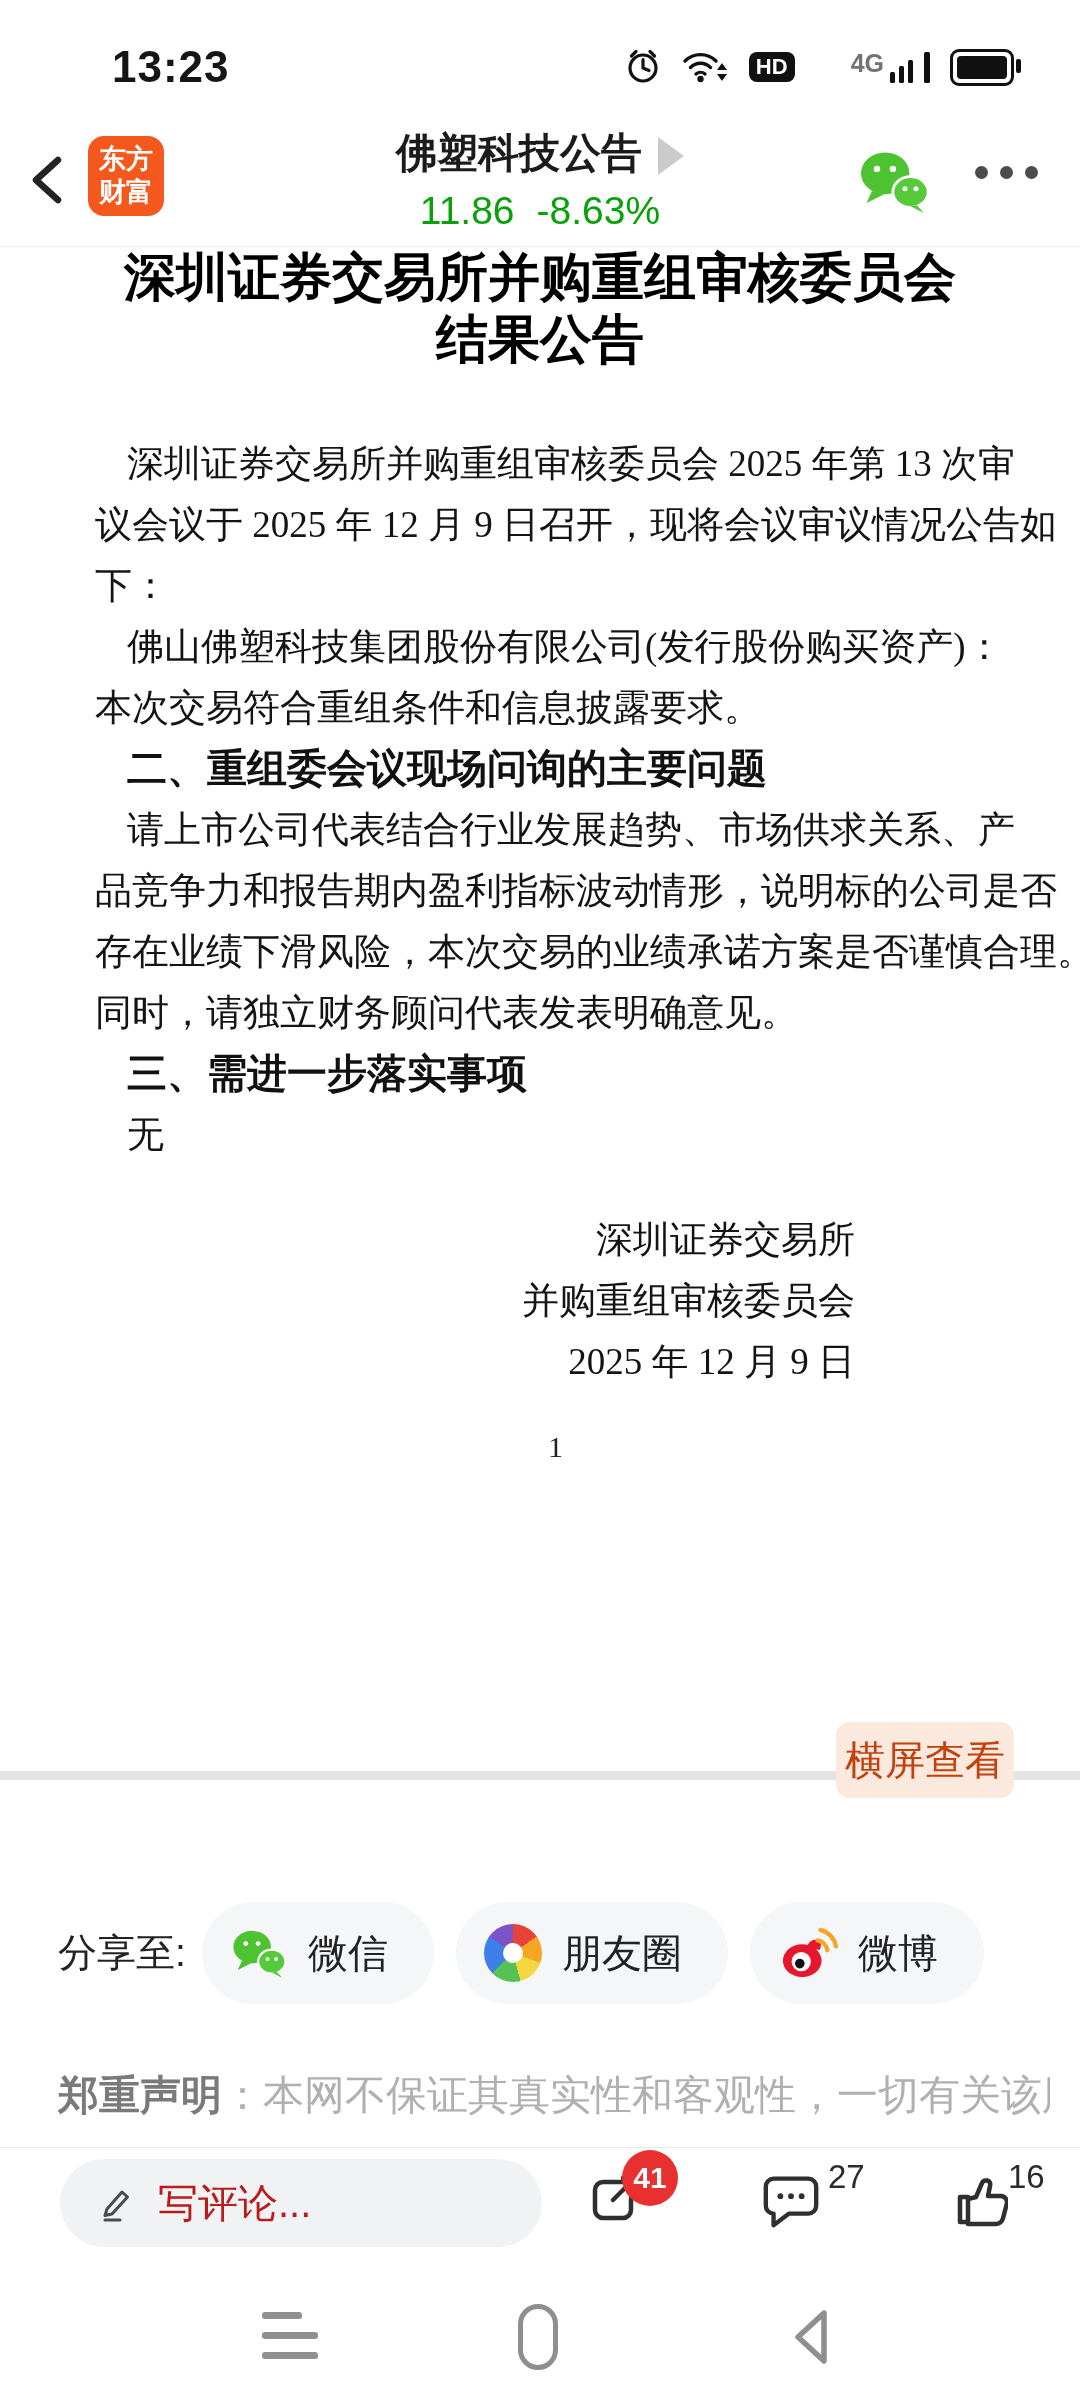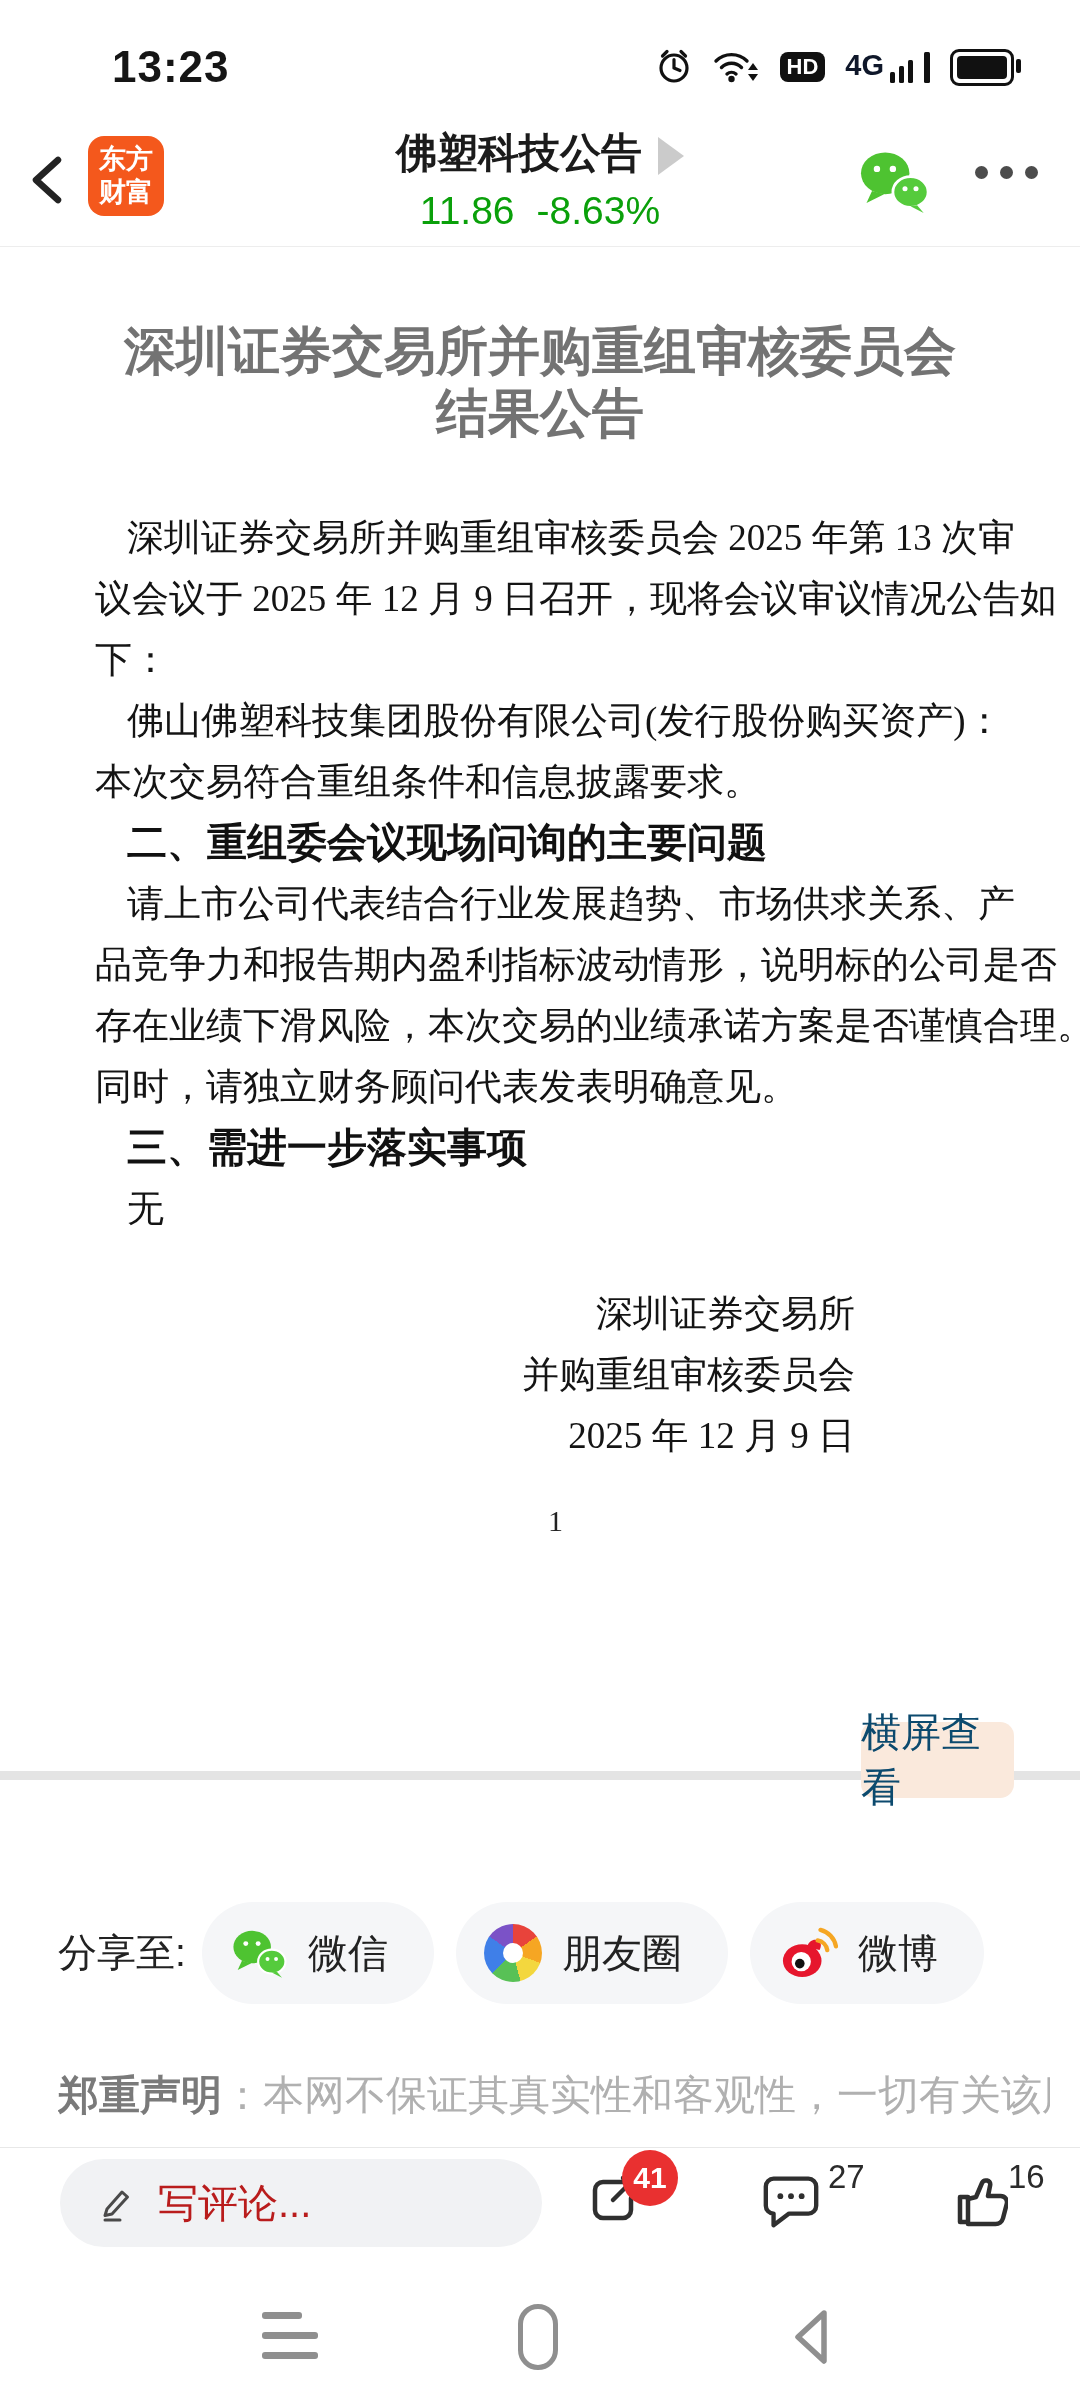--- a/index.html
+++ b/index.html
@@ -5,21 +5,21 @@
   html,body{margin:0;padding:0;}
   body{width:1080px;height:2400px;background:#fff;font-family:"Liberation Sans",sans-serif;position:relative;overflow:hidden;}
   .page{position:absolute;inset:0;width:1080px;height:2400px;background:#fff;}
 
   
   .status-bar{position:absolute;top:0;left:0;right:0;height:110px;background:#fff;}
   .status-time{position:absolute;left:112px;top:42px;font-size:44px;font-weight:600;color:#151515;letter-spacing:1px;}
   .status-icons{position:absolute;right:66px;top:48px;display:flex;align-items:center;gap:20px;height:38px;}
   .hd-badge{background:#111;color:#fff;border-radius:8px;font-size:22px;font-weight:700;padding:4px 7px;line-height:1;}
   .sig-wrap{display:flex;align-items:flex-start;gap:6px;}
-  .sig-4g{font-size:29px;font-weight:700;color:#0f172a;line-height:1;}
+  .sig-4g{font-size:25px;font-weight:700;color:#737373;line-height:1;margin-left:36px;}
   .sig-bars{display:flex;align-items:flex-end;gap:4px;height:32px;}
   .sig-bars i{display:block;width:5px;background:#111;border-radius:1.5px;}
   .sig-bars i.tall{width:6px;margin-left:7px;}
   .battery{width:58px;height:31px;border:3.5px solid #111;border-radius:9px;position:relative;}
   .battery::before{content:'';position:absolute;inset:4px;background:#111;border-radius:4px;}
   .battery::after{content:'';position:absolute;right:-10px;top:7px;width:5px;height:14px;background:#111;border-radius:2px;}
 
   
   .app-header{position:absolute;top:110px;left:0;right:0;height:136px;background:#fff;border-bottom:1px solid #ededed;}
   .back-btn{position:absolute;left:26px;top:44px;width:48px;height:52px;}
@@ -29,36 +29,36 @@
   .header-title-row{display:flex;align-items:center;justify-content:center;gap:16px;}
   .header-title{font-size:41px;font-weight:600;color:#1b1b1b;}
   .play-tri{width:0;height:0;border-top:19px solid transparent;border-bottom:19px solid transparent;border-left:26px solid #cbcbcb;margin-top:4px;}
   .header-price-row{margin-top:8px;font-size:39px;color:#0aa00a;display:flex;justify-content:center;gap:22px;}
   .wechat-btn{position:absolute;right:148px;top:38px;width:76px;height:66px;}
   .more-btn{position:absolute;right:42px;top:56px;display:flex;gap:12px;}
   .more-btn i{width:13px;height:13px;border-radius:50%;background:#4c4c4c;display:block;}
 
   
   .doc{position:absolute;top:247px;left:0;right:0;height:1525px;background:#fff;color:#141414;font-family:"Liberation Serif",serif;}
-  .doc-title{margin-top:74px;text-align:center;color:#737373;font-weight:700;font-size:52px;line-height:62px;font-family:"Liberation Serif",serif;}
+  .doc-title{text-align:center;color:#000000;font-weight:700;font-size:52px;line-height:62px;font-family:"Liberation Serif",serif;}
   .doc-blocks{margin-top:62px;}
   .block{font-size:37px;line-height:61px;}
   .block .line{white-space:nowrap;padding-left:64px;margin-left:31px;}
   .block.body .line.first{padding-left:96px;}
   .block.heading .line{padding-left:96px;font-family:"Liberation Sans",sans-serif;font-weight:700;font-size:40px;color:#111;}
   .block.body-noindent .line{padding-left:96px;}
   .block.signature{text-align:right;padding-right:225px;margin-top:44px;}
   .block.signature .line{padding-left:12px;}
   .block.pagenum{text-align:center;font-size:30px;margin-top:24px;color:#222;}
   .block.pagenum .line{padding-left:0;}
 
   
   .gray-band{position:absolute;top:1771px;left:0;right:0;height:9px;background:#e4e4e4;}
-  .landscape-btn{position:absolute;top:1722px;right:66px;width:153px;height:76px;background:#fae9dc;border-radius:14px;
-                 color:#0c4a6e;font-size:40px;display:flex;align-items:center;justify-content:center;z-index:5;}
+  .landscape-btn{position:absolute;top:1722px;right:66px;width:178px;height:76px;background:#fae9dc;border-radius:14px;
+                 color:#c2410c;font-size:40px;display:flex;align-items:center;justify-content:center;z-index:5;}
 
   
   .share-row{position:absolute;top:1902px;left:0;right:0;height:102px;}
   .share-label{position:absolute;left:58px;top:0;line-height:102px;font-size:39px;color:#222;}
   .share-pills{position:absolute;left:202px;top:0;display:flex;gap:22px;}
   .pill{height:102px;border-radius:51px;background:#f5f6f8;display:flex;align-items:center;gap:20px;padding:0 46px 0 28px;}
   .pill-label{font-size:40px;color:#222;}
   .moments-icon{width:58px;height:58px;border-radius:50%;position:relative;
     background:conic-gradient(#e8433b 0 55deg,#f6a623 55deg 110deg,#f3d73e 110deg 165deg,#58c156 165deg 225deg,#3f7fe8 225deg 305deg,#7b52c7 305deg 360deg);}
   .moments-icon::after{content:'';position:absolute;inset:19px;background:#fff;border-radius:50%;}

